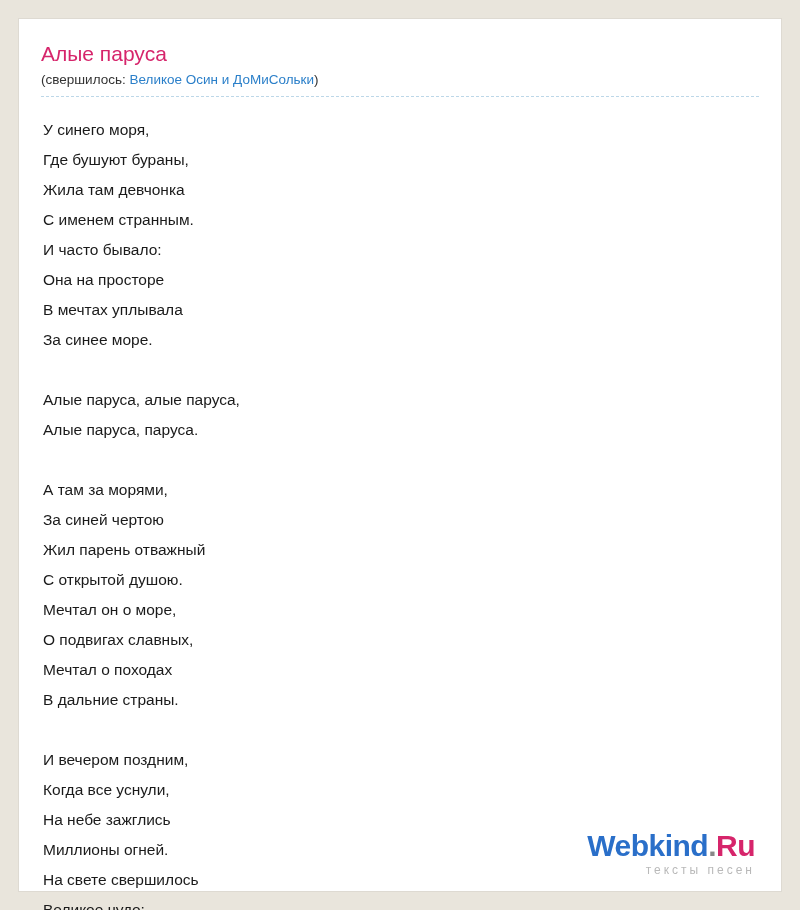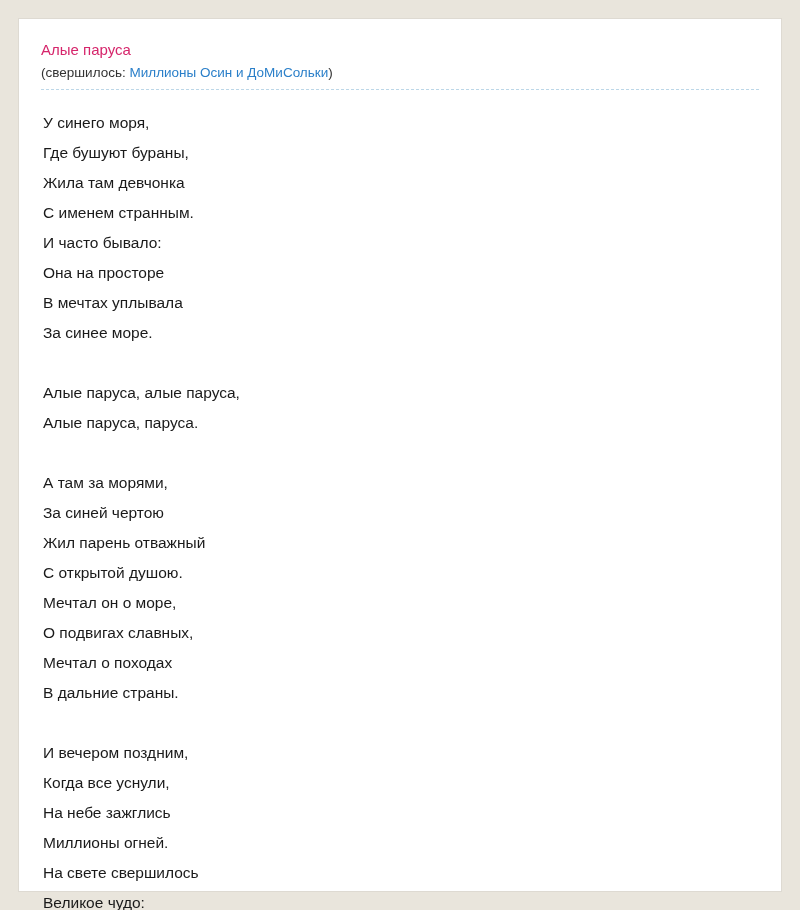--- a/index.html
+++ b/index.html
@@ -23,21 +23,21 @@
     border: 1px solid #dedad2;
     box-sizing: border-box;
   }
   .content {
     position: absolute;
     left: 22px;
     top: 22px;
     right: 22px;
   }
   .song-title {
-    font-size: 15px;
+    font-size: 21px;
     color: #d6256b;
     font-weight: normal;
     margin: 0 0 6px 0;
     line-height: 1.2;
   }
   .performer-line {
     font-size: 13.5px;
     color: #333333;
     padding-bottom: 9px;
     border-bottom: 1px dashed #bcd7e8;
@@ -82,21 +82,21 @@
 </head>
 <body>
 
 <div class="page-frame">
   <div class="content">
 
     <h1 class="song-title">Алые паруса</h1>
 
     <div class="performer-line">
       <span>(свершилось:</span>
-      <a class="performer-link" href="#">Миллионы Осин и ДоМиСольки</a><span>)</span>
+      <a class="performer-link" href="#">Великое Осин и ДоМиСольки</a><span>)</span>
     </div>
 
     <div class="lyrics">У синего моря,
 Где бушуют бураны,
 Жила там девчонка
 С именем странным.
 И часто бывало:
 Она на просторе
 В мечтах уплывала
 За синее море.
@@ -116,13 +116,17 @@
 И вечером поздним,
 Когда все уснули,
 На небе зажглись
 Миллионы огней.
 На свете свершилось
 Великое чудо:
 Тот парень приехал
 К девчонке своей.</div>
   </div>
 
+  <div class="watermark">
+    <div class="wm-main"><span class="wm-webkind">Webkind</span><span class="wm-dot">.</span><span class="wm-ru">Ru</span></div>
+    <div class="wm-sub">тексты песен</div>
+  </div>
 </div>
 
 </body></html>

